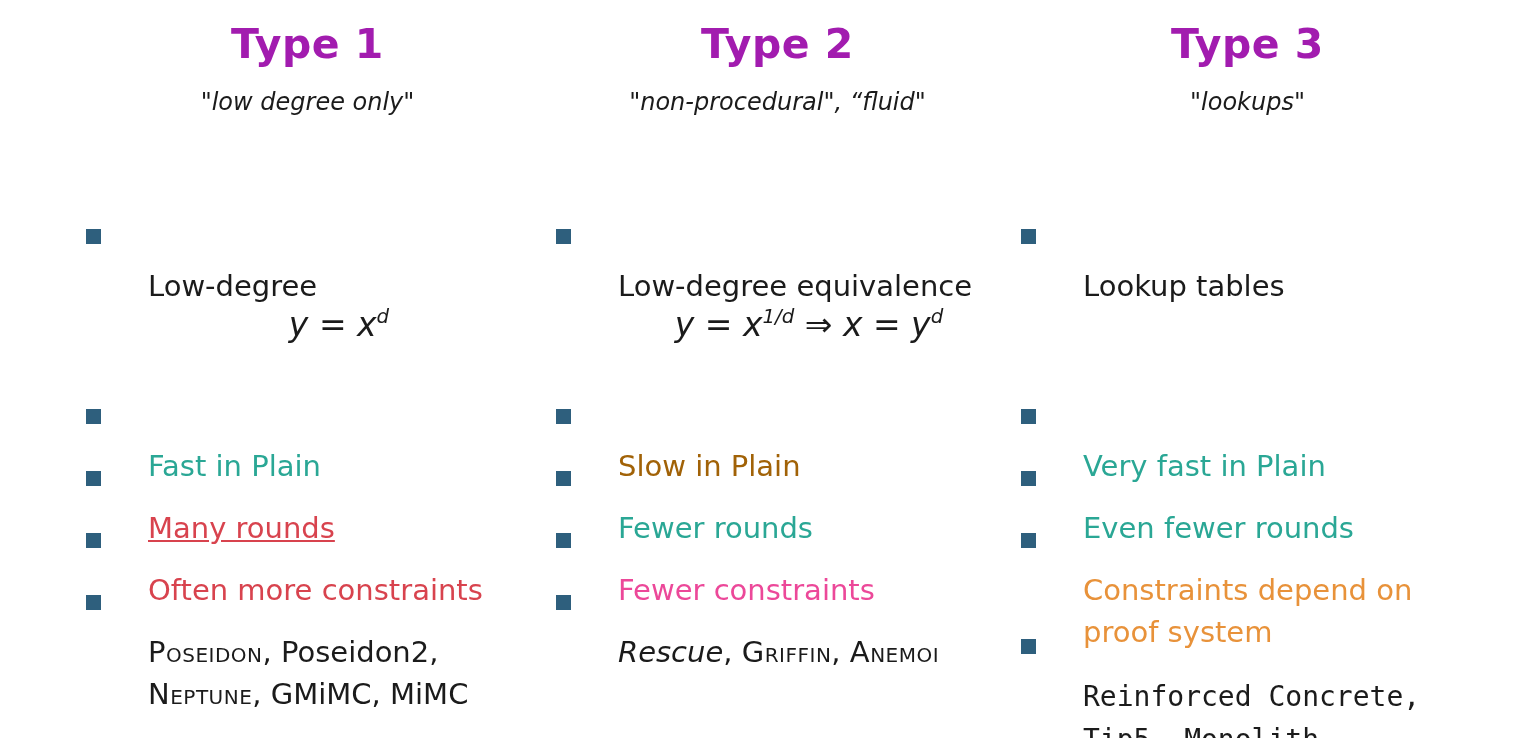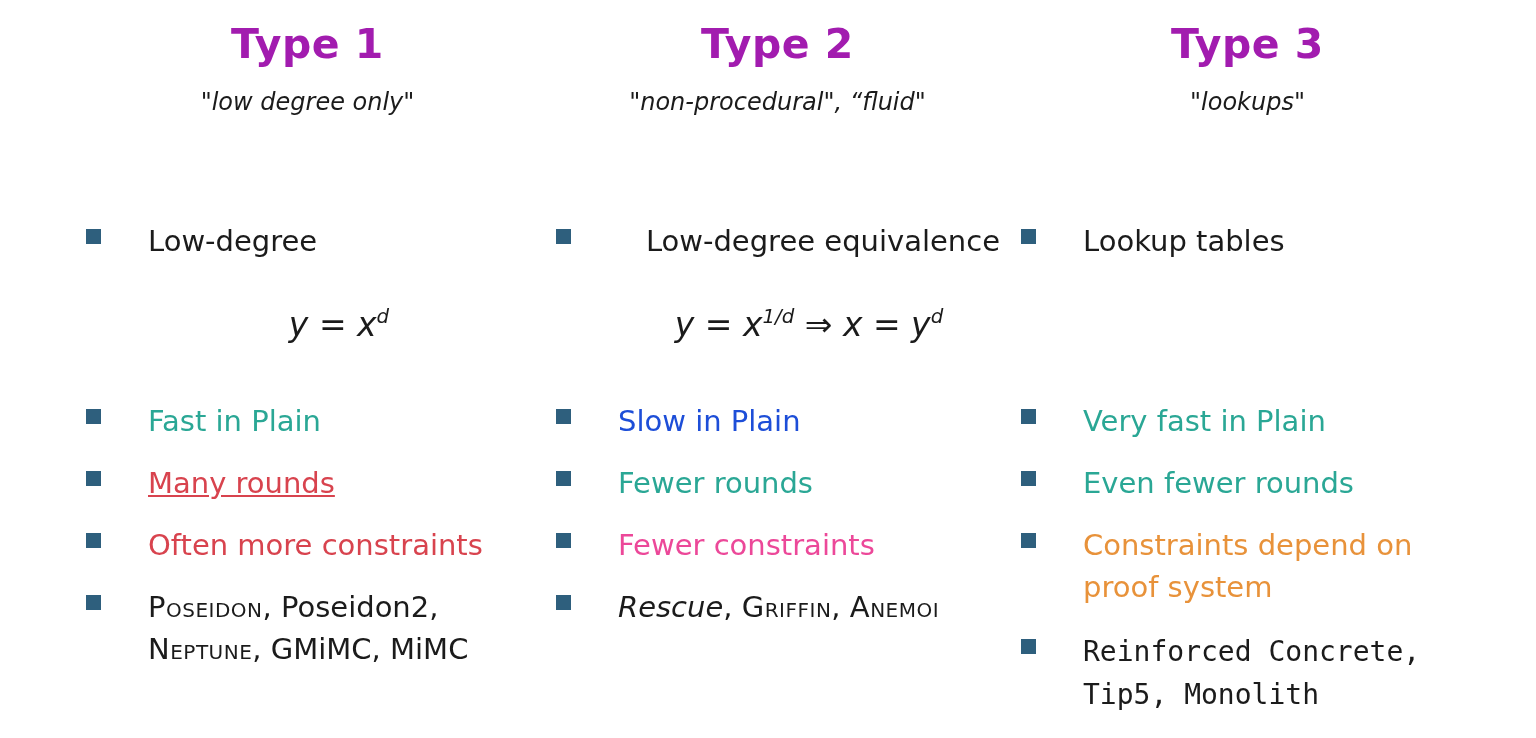--- a/index.html
+++ b/index.html
@@ -51,20 +51,21 @@
     position: absolute;
     left: 1px;
     top: 9px;
     width: 15px;
     height: 15px;
   }
   .txt {
     margin-left: 63px;
     font-size: 29px;
     line-height: 42px;
+    margin-top: 45px;
   }
   .formula {
     position: absolute;
     left: 63px;
     right: 0;
     text-align: center;
     font-size: 33px;
     line-height: 46px;
     color: #1b1b1b;
   }
@@ -118,28 +119,28 @@
     <div class="txt"><span class="seg-smallcaps">Poseidon</span><span class="seg-plain">, Poseidon2,</span><br><span class="seg-smallcaps">Neptune</span><span class="seg-plain">, GMiMC, MiMC</span></div>
   </div>
 </section>
 
 <section class="col" style="left:555px; width:445px;">
   <h1 class="title">Type 2</h1>
   <div class="subtitle">"non-procedural", “fluid"</div>
 
   <div class="row" style="top:220px">
     <span class="sq" style="background-color: rgb(46, 95, 125);"></span>
-    <div class="txt" style="color: rgb(27, 27, 27); text-align: right;">Low-degree equivalence</div>
+    <div class="txt" style="color: rgb(27, 27, 27);">Low-degree equivalence</div>
   </div>
 
   <div class="formula" style="top:294px"><span class="seg-var">y</span><span class="seg-op"> = </span><span class="seg-var">x</span><span class="seg-sup">1/d</span><span class="seg-op"> ⇒ </span><span class="seg-var">x</span><span class="seg-op"> = </span><span class="seg-var">y</span><span class="seg-sup">d</span></div>
 
   <div class="row" style="top:400px">
     <span class="sq" style="background-color: rgb(46, 95, 125);"></span>
-    <div class="txt" style="color: #1d4ed8;">Slow in Plain</div>
+    <div class="txt" style="color: #a16207;">Slow in Plain</div>
   </div>
 
   <div class="row" style="top:462px">
     <span class="sq" style="background-color: rgb(46, 95, 125);"></span>
     <div class="txt" style="color: rgb(42, 167, 149);">Fewer rounds</div>
   </div>
 
   <div class="row" style="top:524px">
     <span class="sq" style="background-color: rgb(46, 95, 125);"></span>
     <div class="txt" style="color: #ec4899;">Fewer constraints</div>

